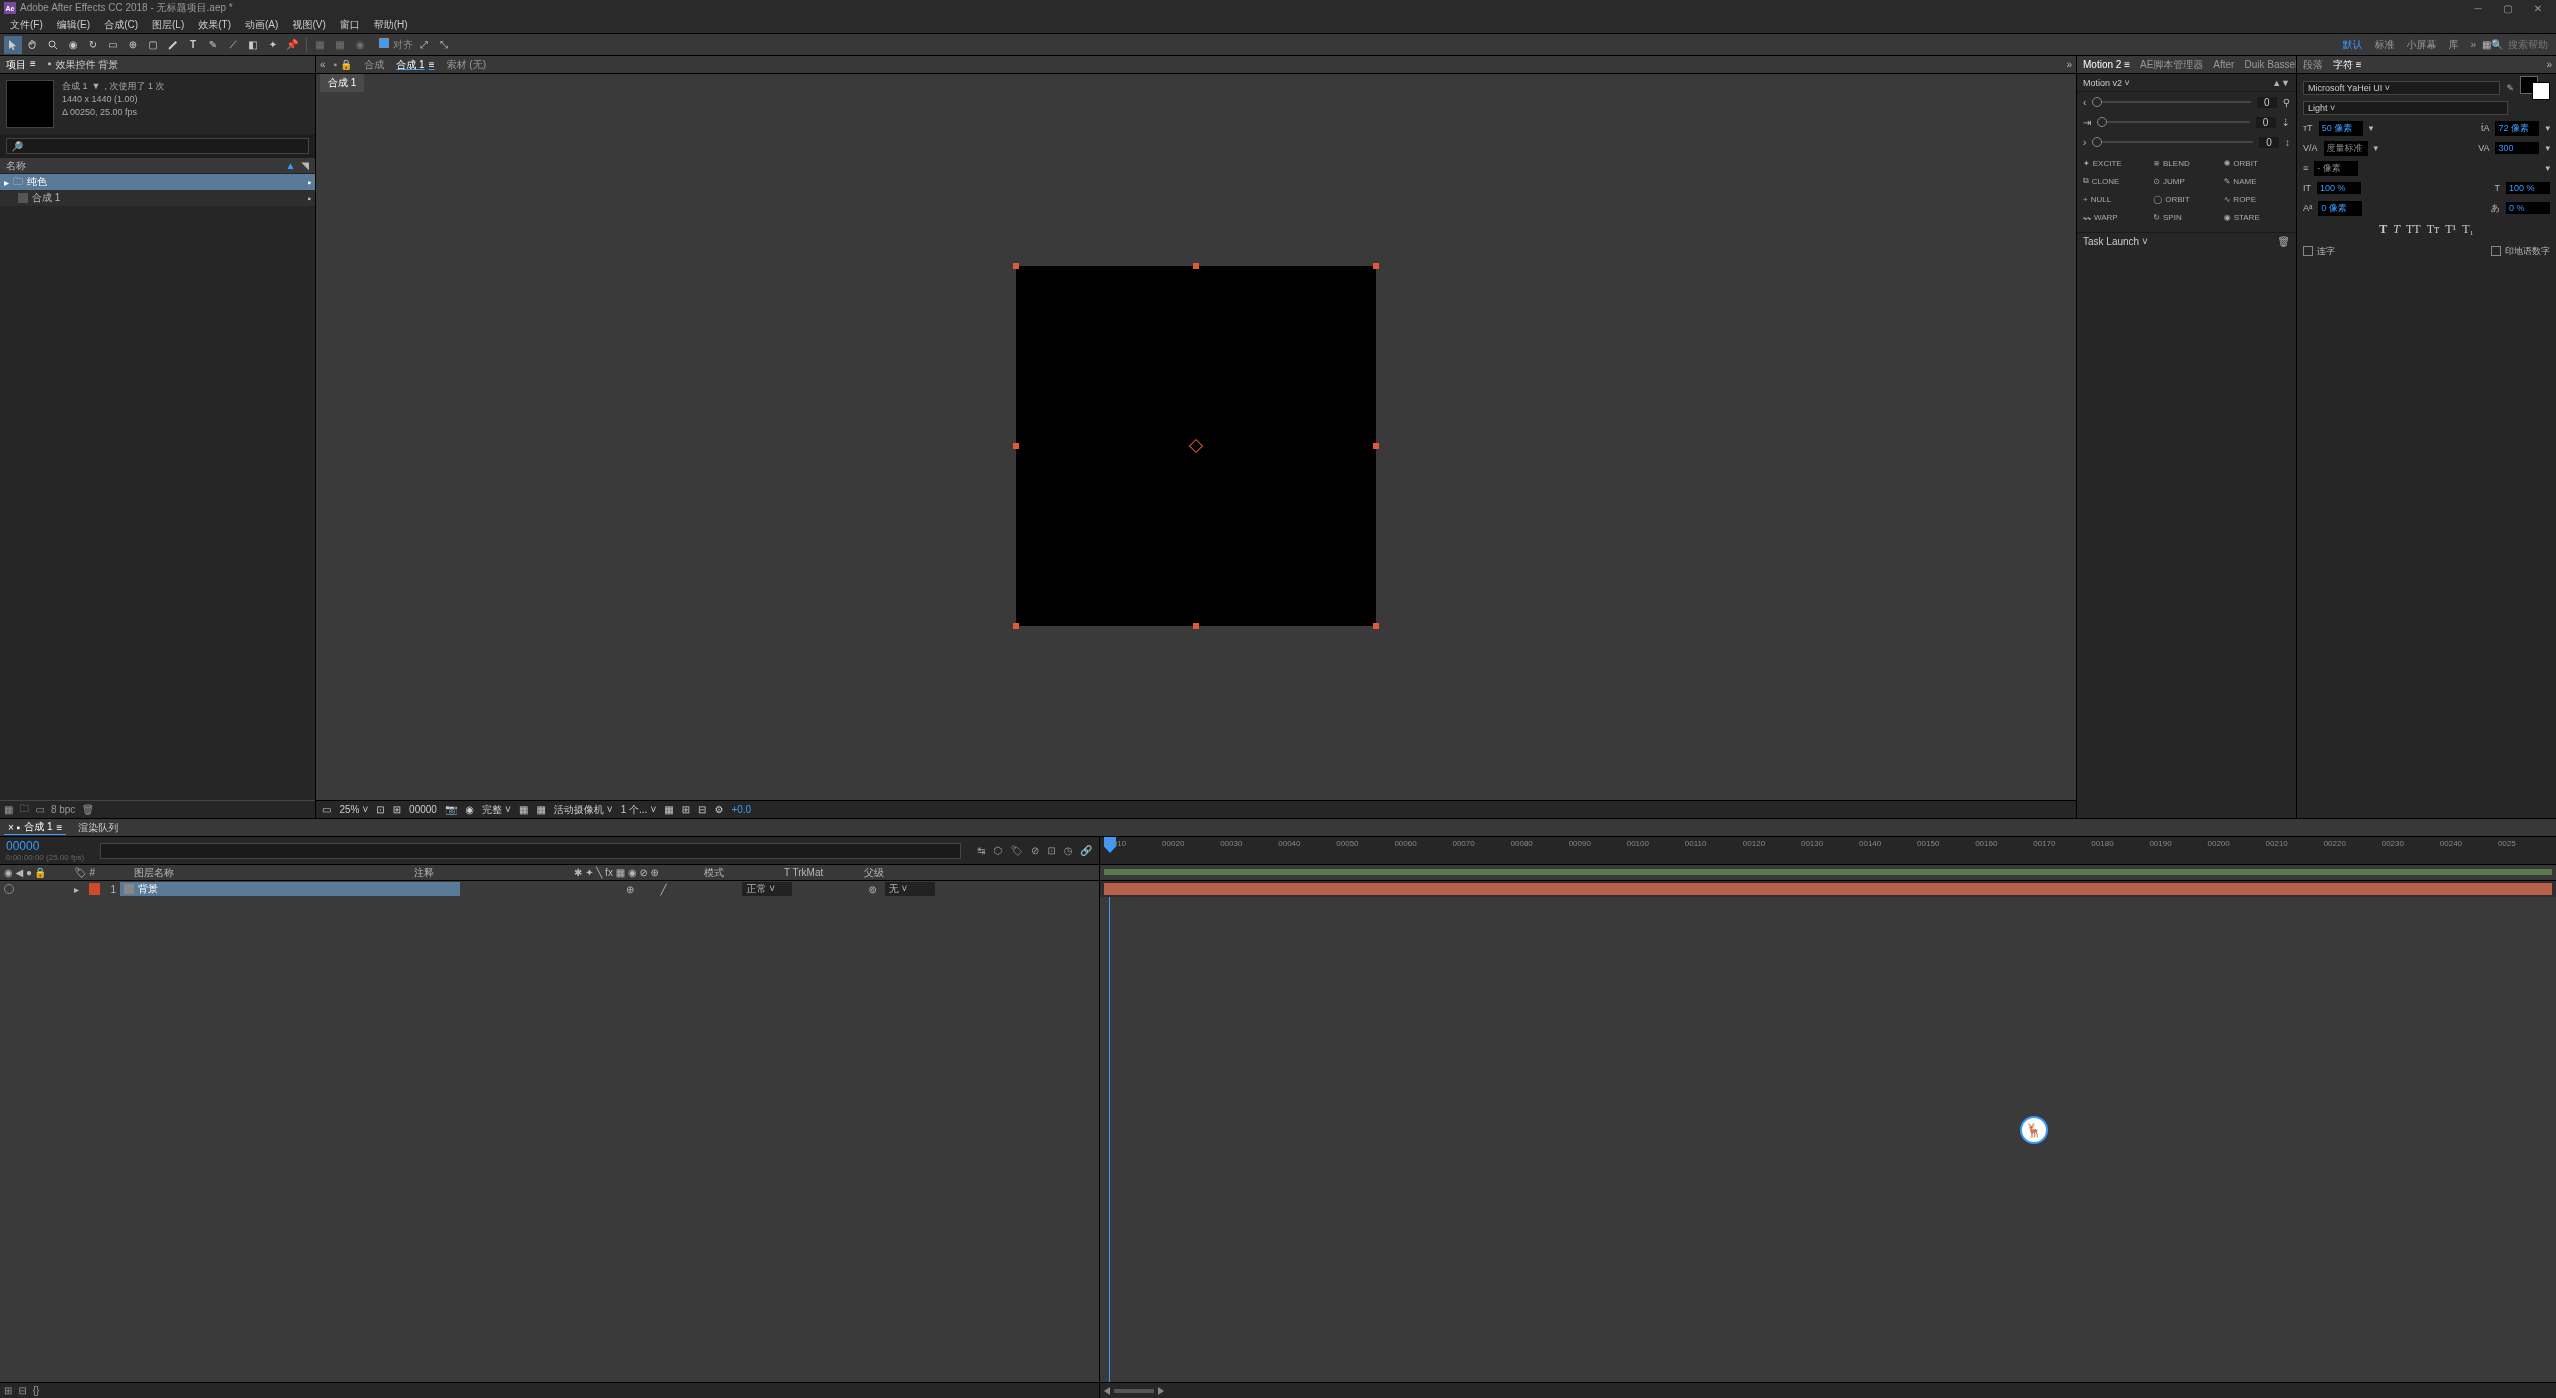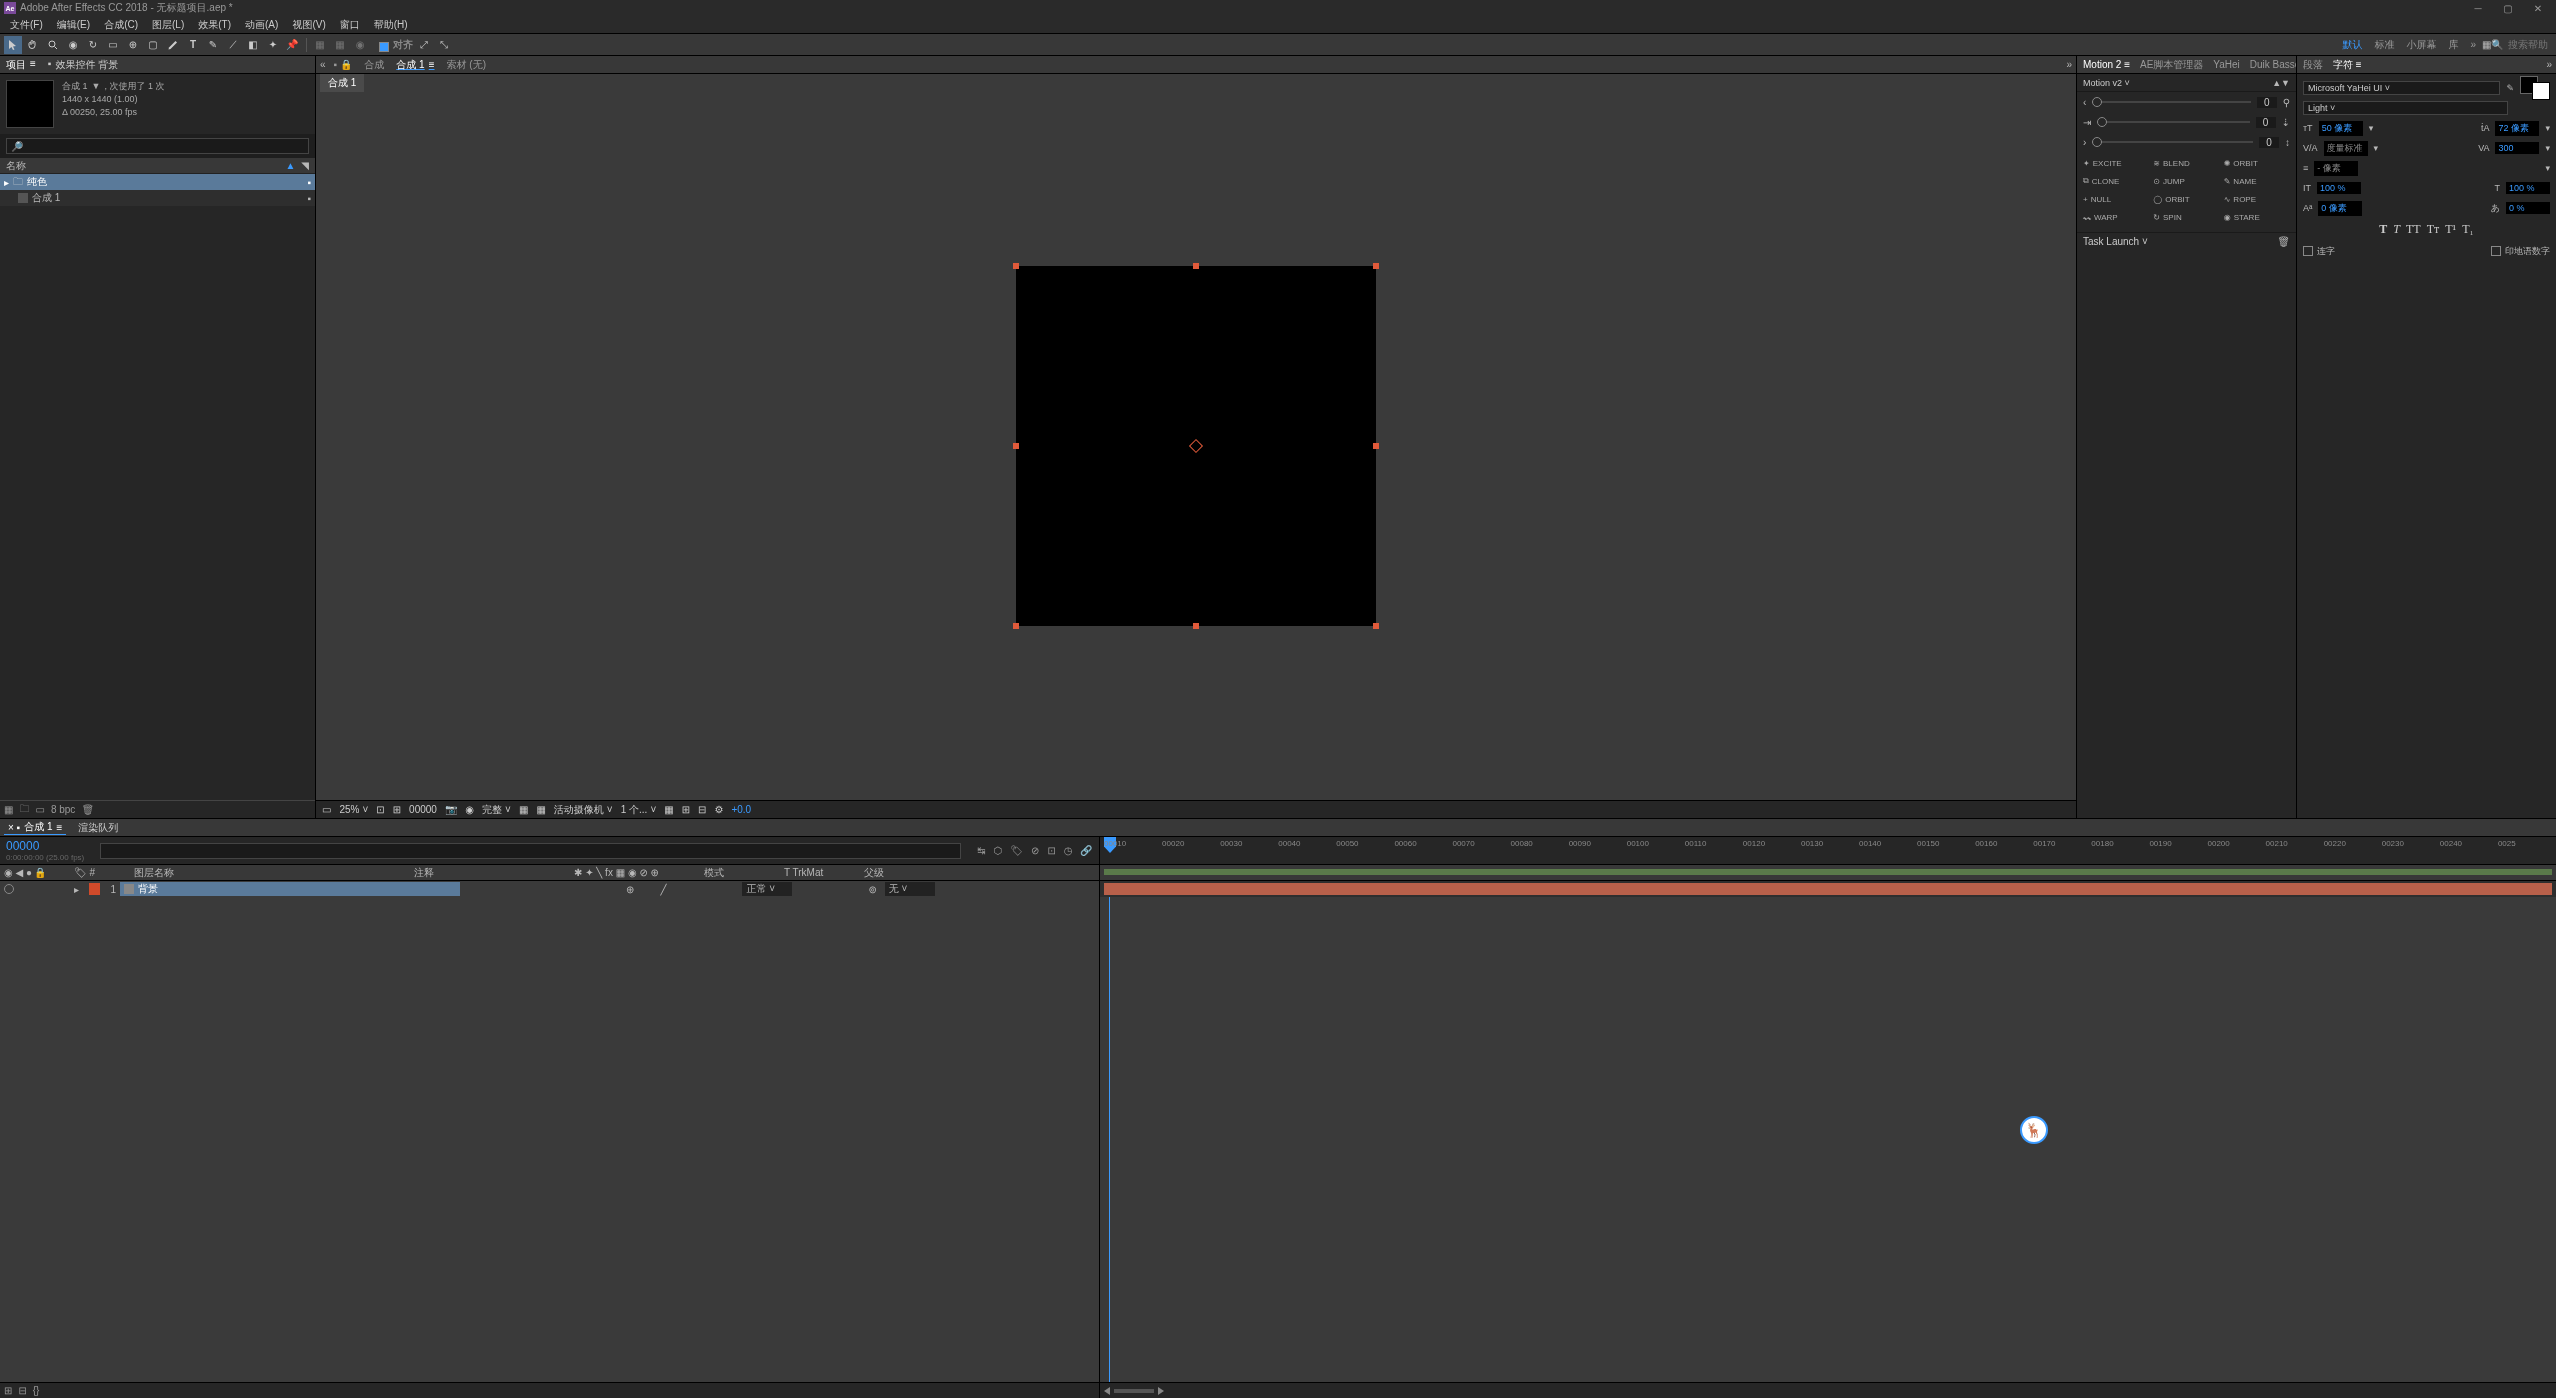--- a/index.html
+++ b/index.html
@@ -10,21 +10,21 @@
     .titlebar-buttons { margin-left: auto; display: flex; gap: 18px; padding-right: 8px; }
     .titlebar-btn { width: 12px; height: 12px; display: flex; align-items: center; justify-content: center; color: #999; }
     
     .menubar { height: 18px; background: #2a2a2a; display: flex; align-items: center; padding: 0 6px; gap: 6px; font-size: 10px; border-bottom: 1px solid #000; }
     .menu-item { padding: 0 4px; color: #ccc; cursor: pointer; }
     
     .toolbar { height: 22px; background: #383838; display: flex; align-items: center; padding: 0 4px; gap: 2px; border-bottom: 1px solid #000; }
     .tool { width: 18px; height: 18px; display: flex; align-items: center; justify-content: center; color: #ccc; cursor: pointer; }
     .tool.sel { background: #4a6a8a; }
     .tool-sep { width: 1px; height: 14px; background: #555; margin: 0 2px; }
-    .tool-check { display: flex; align-items: flex-end; gap: 4px; color: #888; margin-left: 8px; font-weight: bold; }
+    .tool-check { display: flex; align-items: flex-start; gap: 4px; color: #888; margin-left: 8px; }
     .toolbar-right { margin-left: auto; display: flex; align-items: center; padding-right: 4px; }
     .ws-label { color: #3a9aff; font-size: 10px; padding: 0 6px; cursor: pointer; }
     .ws-gray { color: #999; padding: 0 6px; cursor: pointer; }
     .search-box { display: flex; align-items: center; gap: 4px; color: #777; }
     
     .main-area { display: flex; height: 762px; }
     
     .left-col { width: 316px; display: flex; flex-direction: column; border-right: 1px solid #000; }
     .panel-tabs { height: 18px; background: #383838; display: flex; align-items: center; padding: 0 4px; gap: 8px; font-size: 10px; border-bottom: 1px solid #000; }
     .panel-tab { color: #ccc; padding: 0 2px; cursor: pointer; display: flex; align-items: flex-start; gap: 4px; }
@@ -306,21 +306,21 @@
       <span class="vf-item">⚙</span>
       <span class="vf-item vf-blue">+0.0</span>
     </div>
   </div>
 
   <div class="right-col">
     <div class="right-a">
       <div class="rpanel-tabs">
         <span class="rtab active"><span>Motion 2</span> ≡</span>
         <span class="rtab">AE脚本管理器</span>
-        <span class="rtab">YaHei</span>
+        <span class="rtab">After</span>
         <span class="rtab">Duik Bassel</span>
       </div>
       <div class="motion-row">
         <span class="motion-dd"><span>Motion v2</span> ˅</span>
         <span class="motion-graph">▲▼</span>
       </div>
       <div class="slider-row">
         <span>‹</span>
         <div class="slider-track">
             <div class="slider-thumb"></div>

